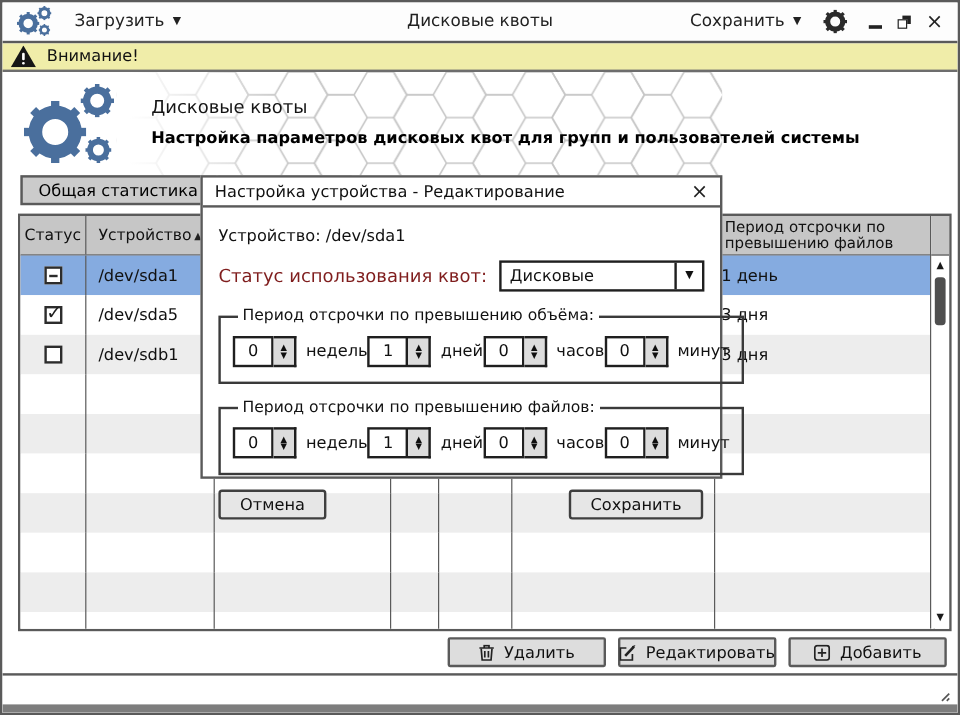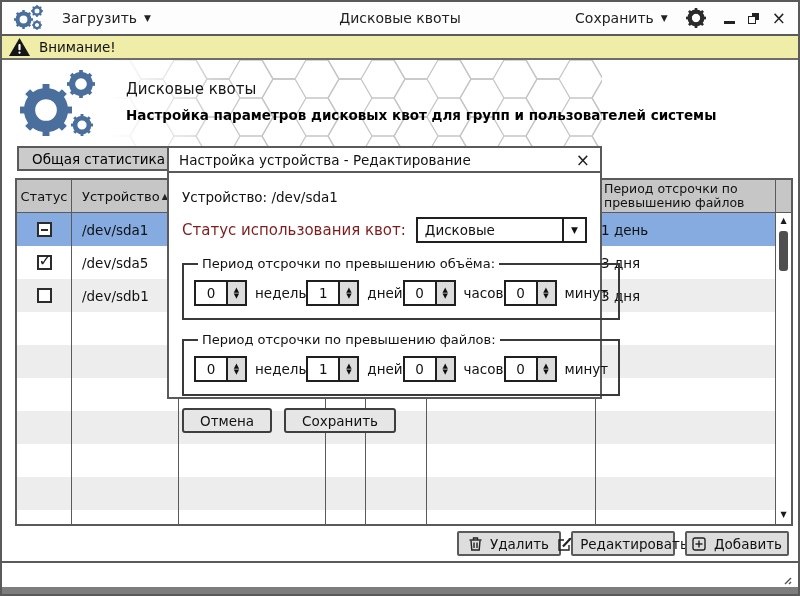--- a/index.html
+++ b/index.html
@@ -82,26 +82,26 @@
   .selectbox .val { flex:1; padding:0 7px; font-size:13.5px; color:#111; }
   .selectbox .arrow { width:23px; align-self:stretch; border-left:2px solid #1f1f1f; display:flex; align-items:center; justify-content:center; font-size:9px; color:#111; }
   fieldset.grace { border:2px solid #3a3a3a; margin-bottom:12px; padding:9px 10px 12px 10px; }
   fieldset.grace legend { font-size:13px; color:#111; padding:0 4px; margin-left:4px; }
   .spinrow { display:flex; align-items:center; justify-content:space-between; }
   .spingroup { display:flex; align-items:center; }
   .spinval { width:34px; height:26px; border:2px solid #1f1f1f; background:#fff; display:flex; align-items:center; justify-content:center; font-size:13.5px; color:#111; }
   .spinbtn { width:19px; height:26px; border:2px solid #1f1f1f; border-left:none; background:#dcdcdc; display:flex; flex-direction:column; align-items:center; justify-content:center; }
   .spinbtn span { font-size:7px; line-height:6.5px; color:#0e0e0e; }
   .spinunit { font-size:13.5px; color:#111; margin-left:8px; }
-  .dlg-btns { display:flex; justify-content:flex-start; gap:12px; padding-right:1px; margin-top:2px; }
+  .dlg-btns { display:flex; justify-content:space-between; gap:12px; padding-right:1px; margin-top:2px; }
   .btn { height:25px; background:#e6e6e6; border:2px solid #3f3f3f; border-radius:3px; font-size:13.5px; color:#111; padding:0 16px; display:flex; align-items:center; justify-content:center; cursor:default; }
 
   
   .actions { position:absolute; right:9px; top:471px; display:flex; gap:10px; z-index:3; }
-  .act-btn { width:104px; height:25px; background:#ddd; border:2px solid #5a5a5a; border-radius:2px; display:flex; align-items:center; justify-content:center; gap:8px; font-size:13.5px; color:#111; cursor:default; }
+  .act-btn { width:132px; height:25px; background:#ddd; border:2px solid #5a5a5a; border-radius:2px; display:flex; align-items:center; justify-content:center; gap:8px; font-size:13.5px; color:#111; cursor:default; }
   .act-btn svg { flex:0 0 auto; }
 
   
   .statusbar { flex:0 0 33px; border-top:2px solid #5a5a5a; background:#fff; position:relative; }
   .statusbar .strip { position:absolute; left:0; right:0; bottom:0; height:7px; background:#7d7d7d; }
   .grip { position:absolute; right:6px; bottom:9px; }
 </style>
 </head>
 <body>
 

